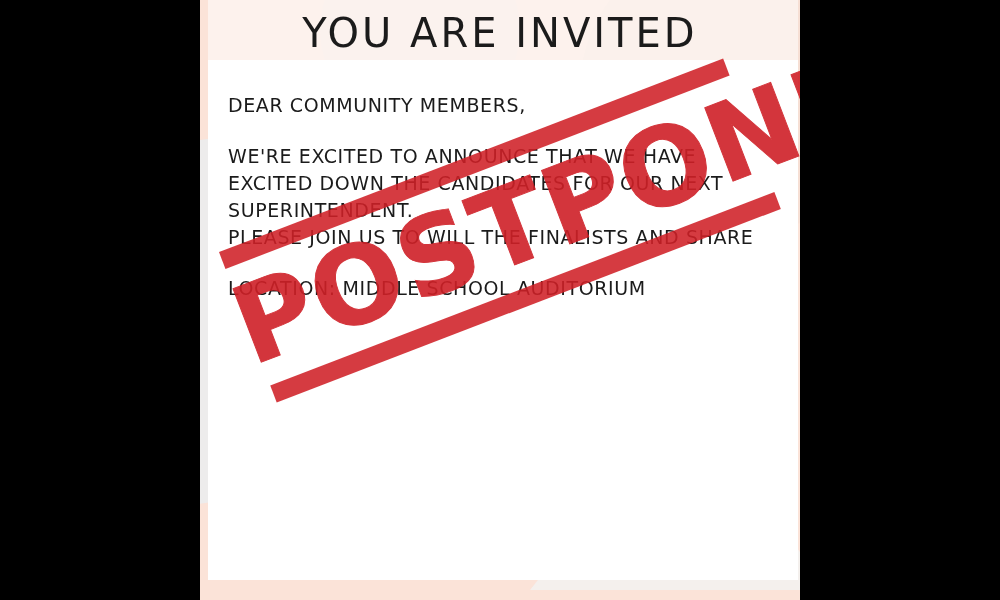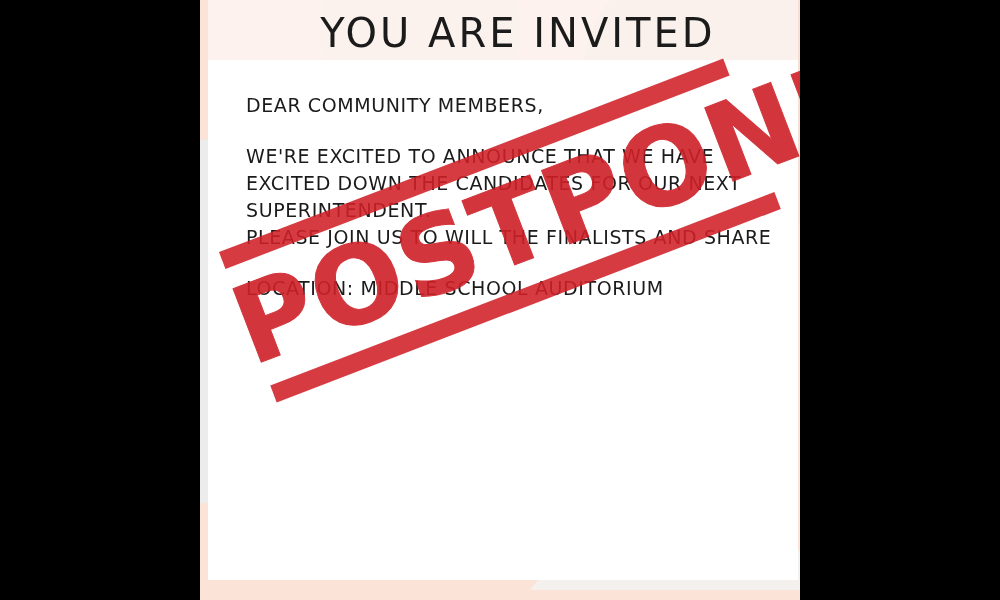--- a/index.html
+++ b/index.html
@@ -120,21 +120,20 @@
     opacity: 0.55;
   }
 
   .content {
     position: absolute;
     left: 0;
     top: 0;
     width: 600px;
     height: 600px;
     z-index: 10;
-    margin-left: 18px;
   }
 
   .title {
     position: absolute;
     left: 0;
     top: 10px;
     width: 600px;
     text-align: center;
     font-family: "DejaVu Sans", sans-serif;
     font-size: 40px;

